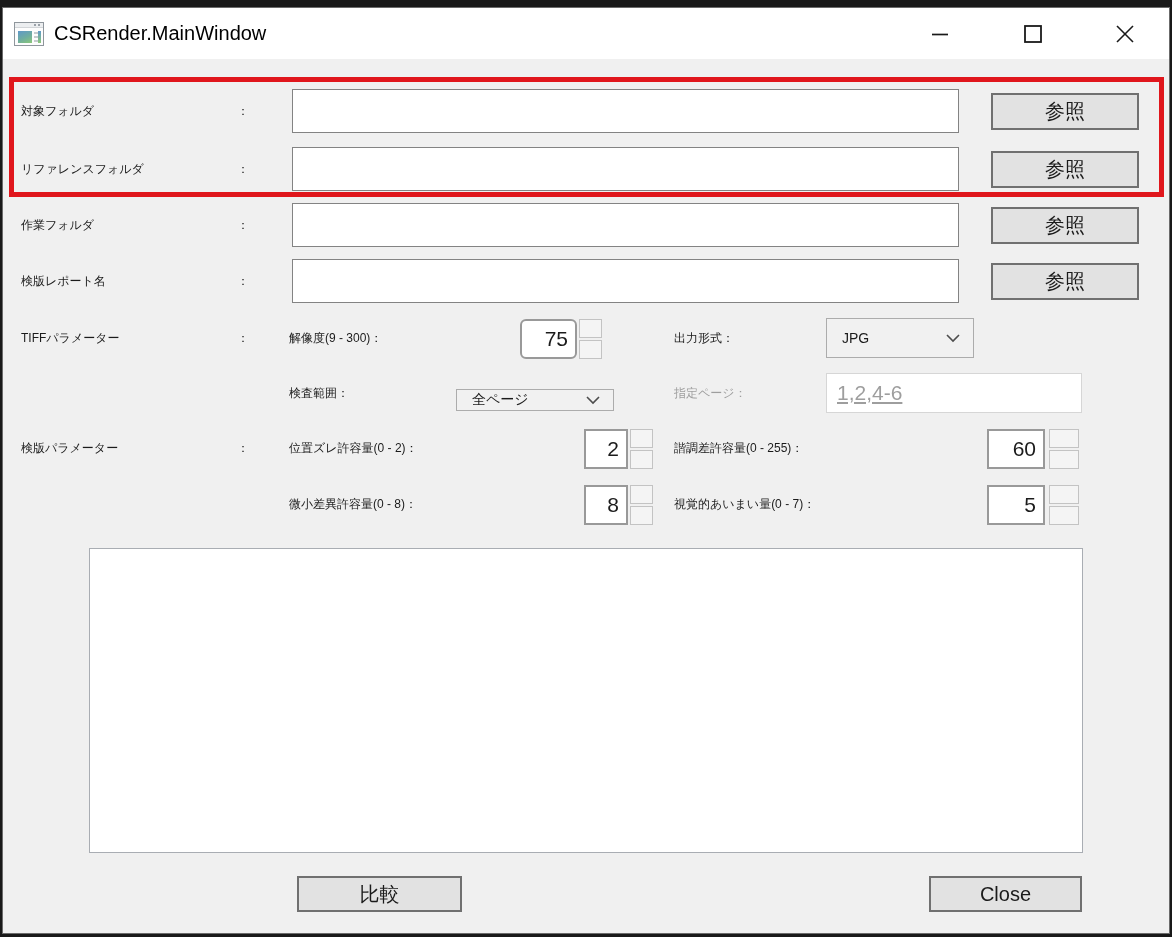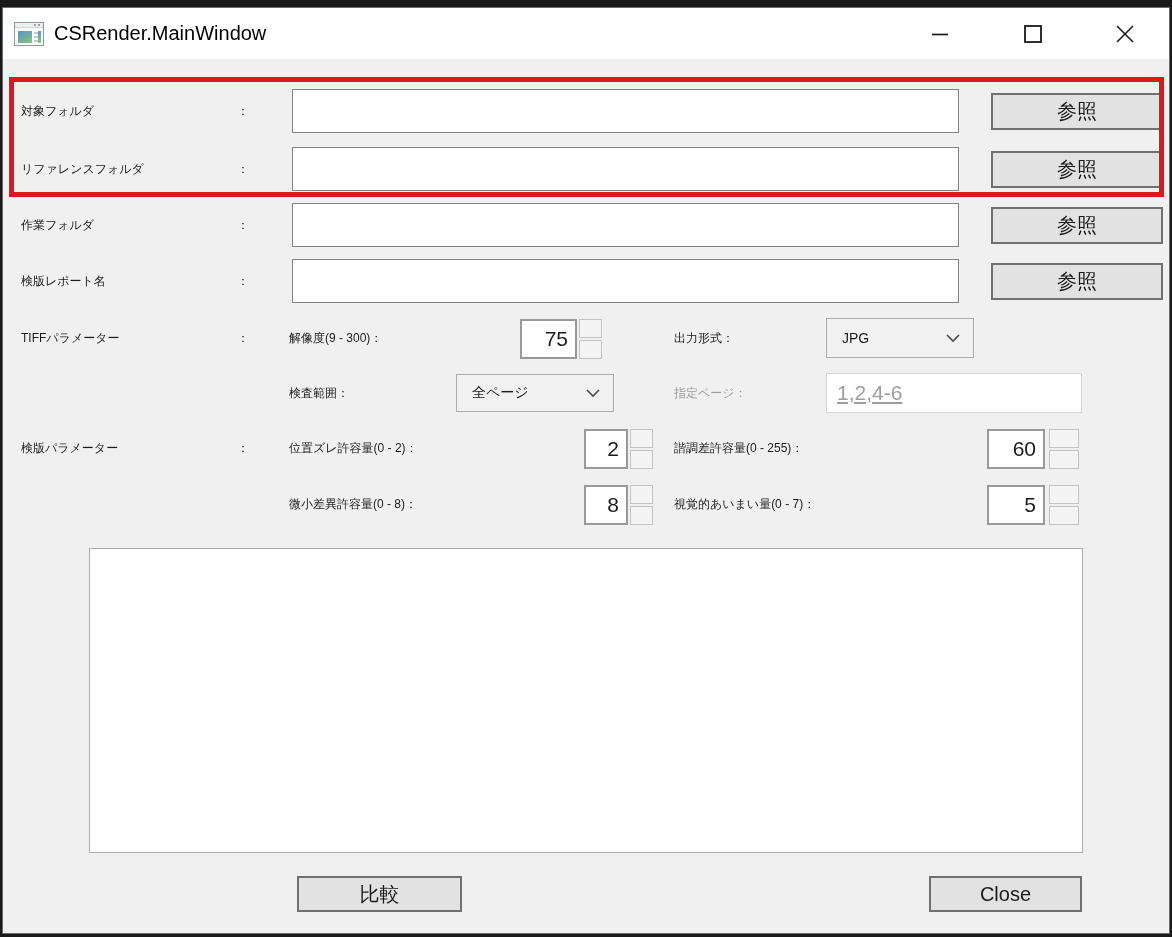--- a/index.html
+++ b/index.html
@@ -50,21 +50,21 @@
   .txt {
     position:absolute; height:44px; background:#fff;
     border:1px solid #838383; font-size:21px; padding:0 10px;
     font-family:inherit; color:#1b1b1b; outline:none;
   }
   .txt.pagespec { height:40px; border:1px solid #d6d6d6; color:#9e9e9e; }
   .btn {
     position:absolute; background:#e2e2e2; border:2px solid #707070;
     font-size:20px; color:#1b1b1b; font-family:inherit; cursor:default;
   }
-  .btn.browse { width:172px; height:37px; }
+  .btn.browse { width:148px; height:37px; }
   .num {
     position:absolute; height:40px; background:#fff; border:2px solid #999;
     font-size:21px; text-align:right; padding-right:7px;
     font-family:inherit; color:#1b1b1b; outline:none;
   }
   .spin {
     position:absolute; height:19px; background:#f4f4f4; border:1px solid #c3c3c3;
   }
   .combo {
     position:absolute; height:40px; background:#f1f1f1; border:1px solid #acacac;
@@ -142,34 +142,34 @@
       <span>：</span>
     </span>
     <input class="txt" style="left: 289px; top: 200px; width: 667px;" value="">
     <button class="btn browse" style="left:988px;top:204px">参照</button>
 
     <span class="lbl main" style="left:18px;top:265px">
       <span>TIFFパラメーター</span>
       <span>：</span>
     </span>
     <span class="lbl" style="left:286px;top:265px">解像度(9 - 300)：</span>
-    <input class="num" style="left: 517px; top: 260px; width: 57px;" value="75">
+    <input class="num" style="left: 517px; top: 260px; width: 57px; border-radius: 6px;" value="75">
     <div class="spin" style="left:576px;top:260px;width:23px"></div>
     <div class="spin" style="left:576px;top:281px;width:23px"></div>
 
     <span class="lbl" style="left:671px;top:265px">出力形式：</span>
     <div class="combo" style="left:823px;top:259px;width:148px">
       <span>JPG</span>
       <svg class="chev" width="14" height="9">
         <polyline points="1,1 7,7 13,1" fill="none" stroke="#4d4d4d" stroke-width="1.6"></polyline>
       </svg>
     </div>
 
     <span class="lbl" style="left:286px;top:320px">検査範囲：</span>
-    <div class="combo" style="left:453px;top:315px;width:158px;height:38px">
+    <div class="combo" style="left:453px;top:330px;width:158px;height:22px">
       <span>全ページ</span>
       <svg class="chev" width="14" height="9">
         <polyline points="1,1 7,7 13,1" fill="none" stroke="#4d4d4d" stroke-width="1.6"></polyline>
       </svg>
     </div>
     <span class="lbl dis" style="left:671px;top:320px">指定ページ：</span>
     <input class="txt pagespec" style="left: 823px; top: 314px; width: 256px; text-decoration: underline;" disabled="" value="1,2,4-6">
 
     <span class="lbl main" style="left:18px;top:375px">
       <span>検版パラメーター</span>

